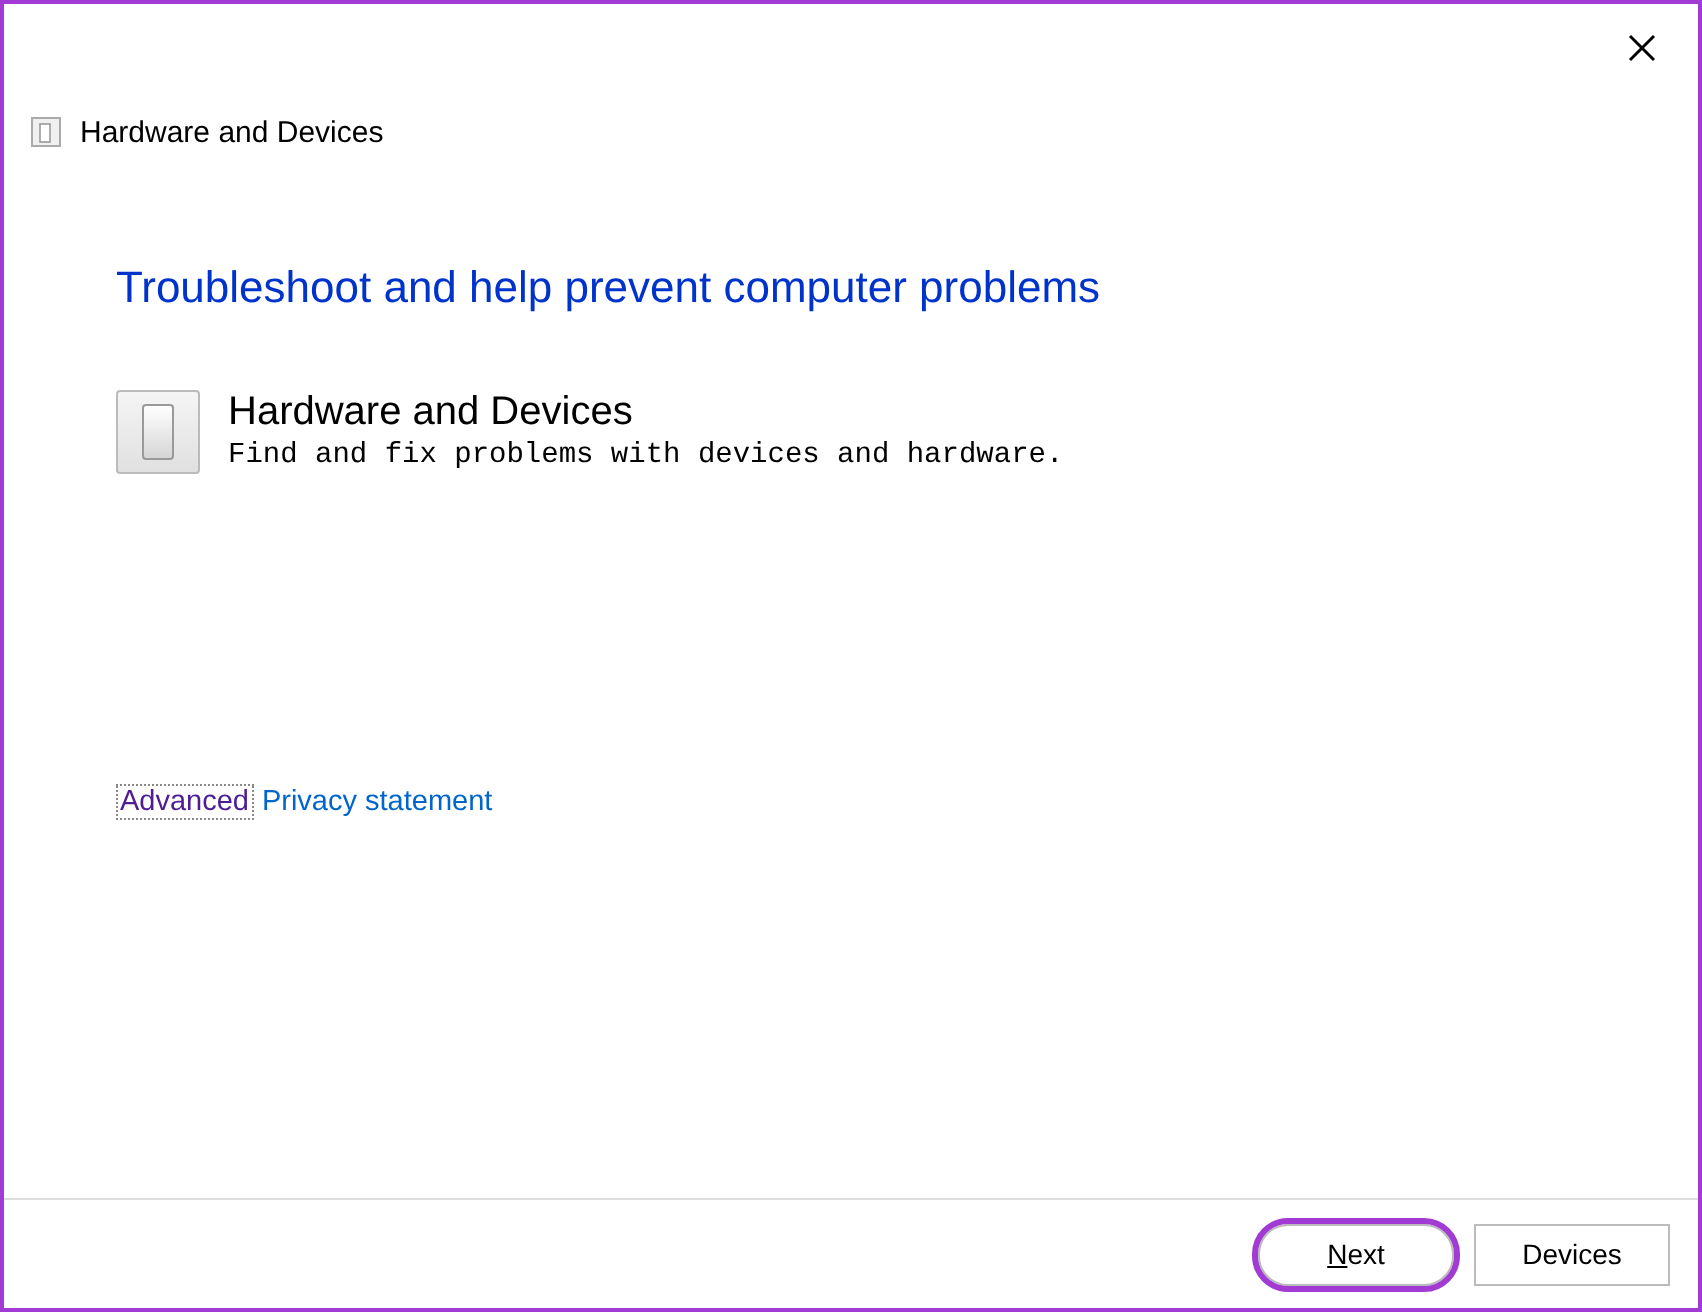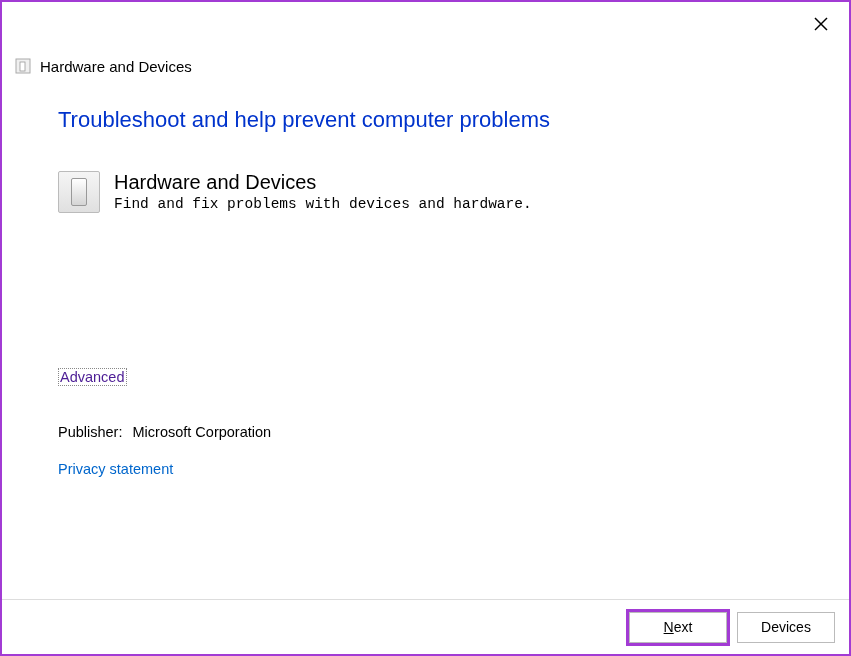--- a/index.html
+++ b/index.html
@@ -51,20 +51,21 @@
       color: #000;
     }
     .content {
       padding: 32px 56px 0 56px;
     }
     .main-heading {
       font-size: 22px;
       color: #0033cc;
       font-weight: 400;
       margin-bottom: 38px;
+      margin-top: 24px;
     }
     .troubleshooter-block {
       display: flex;
       gap: 14px;
       margin-bottom: 155px;
     }
     .troubleshooter-icon {
       width: 42px;
       height: 42px;
       flex-shrink: 0;
@@ -147,20 +148,21 @@
       background: #fff;
       border: 1px solid #bbb;
       font-size: 14px;
       font-family: inherit;
       cursor: pointer;
       padding: 0 12px;
     }
     .btn-next {
       outline: 3px solid #a23bd4;
       outline-offset: 0;
+      border-radius: 15px;
     }
     .btn-next .underline {
       text-decoration: underline;
     }
   </style>
 </head>
 <body>
 
 <button class="close-btn">
   <svg viewBox="0 0 14 14">
@@ -185,24 +187,20 @@
   <div class="troubleshooter-block">
     <div class="troubleshooter-icon"></div>
     <div class="troubleshooter-text">
       <div class="troubleshooter-title">Hardware and Devices</div>
       <div class="troubleshooter-desc">Find and fix problems with devices and hardware.</div>
     </div>
   </div>
 
   <a class="advanced-link">Advanced</a>
 
-  <div class="publisher-row">
-    <span class="publisher-label">Publisher:</span>
-    <span class="publisher-value">Microsoft Corporation</span>
-  </div>
 
   <a class="privacy-link">Privacy statement</a>
 </div>
 
 <div class="footer">
   <button class="btn btn-next"><span class="underline">N</span><span>ext</span></button>
   <button class="btn">Devices</button>
 </div>
 
 </body></html>

